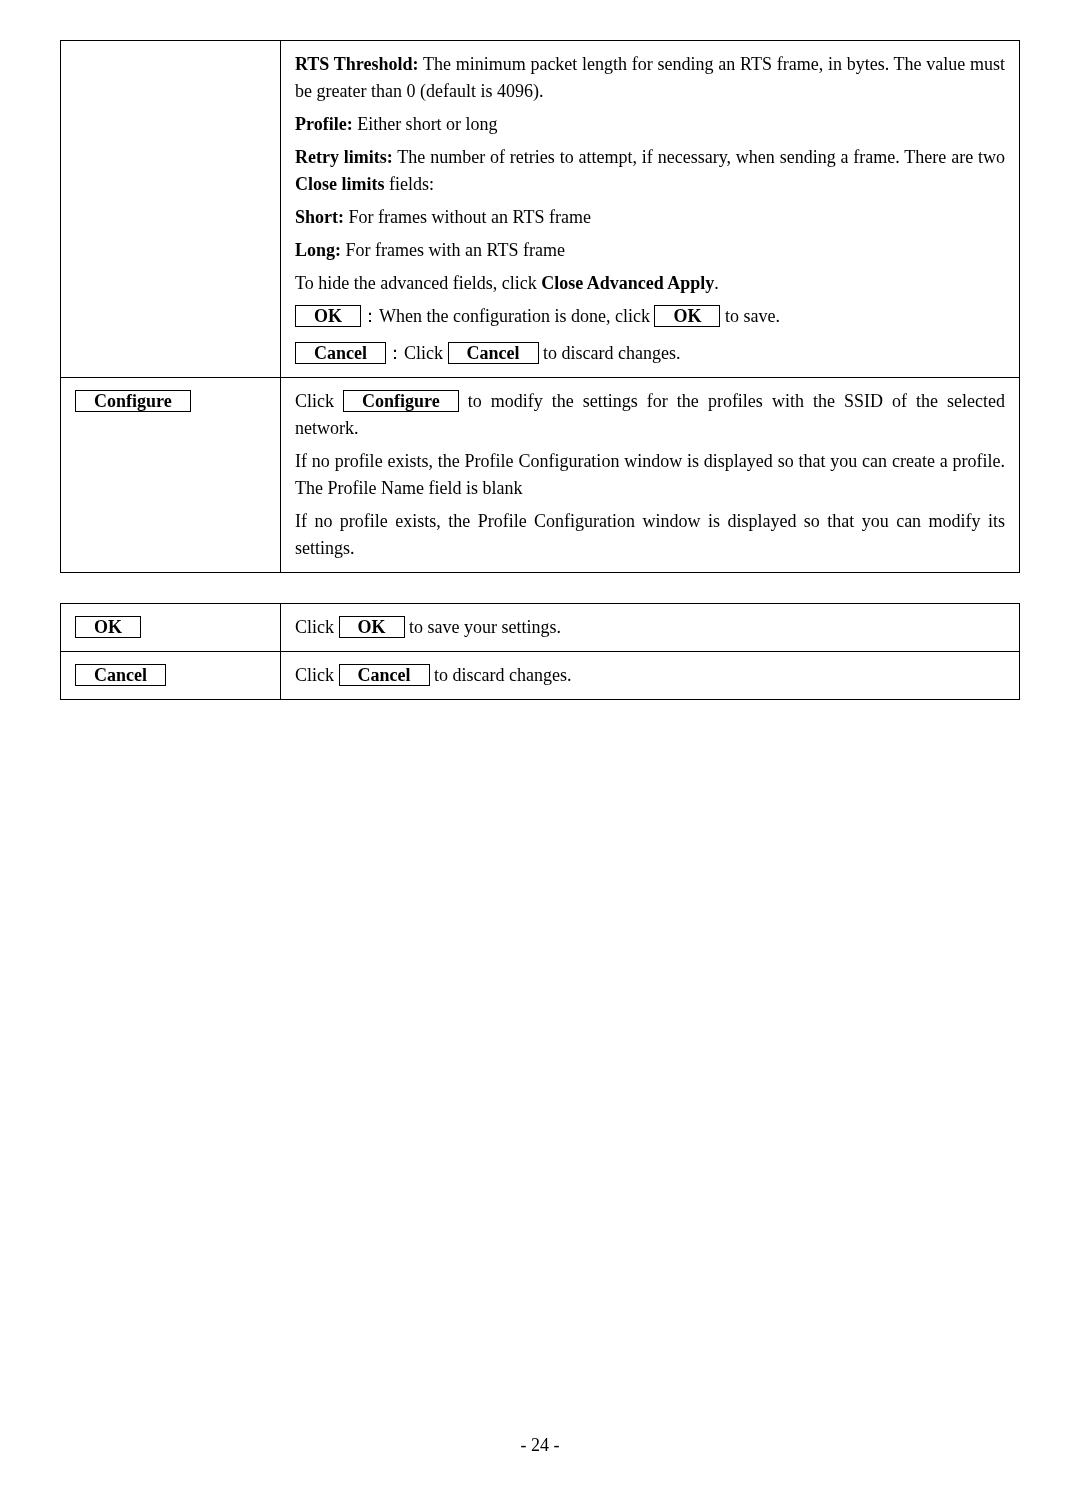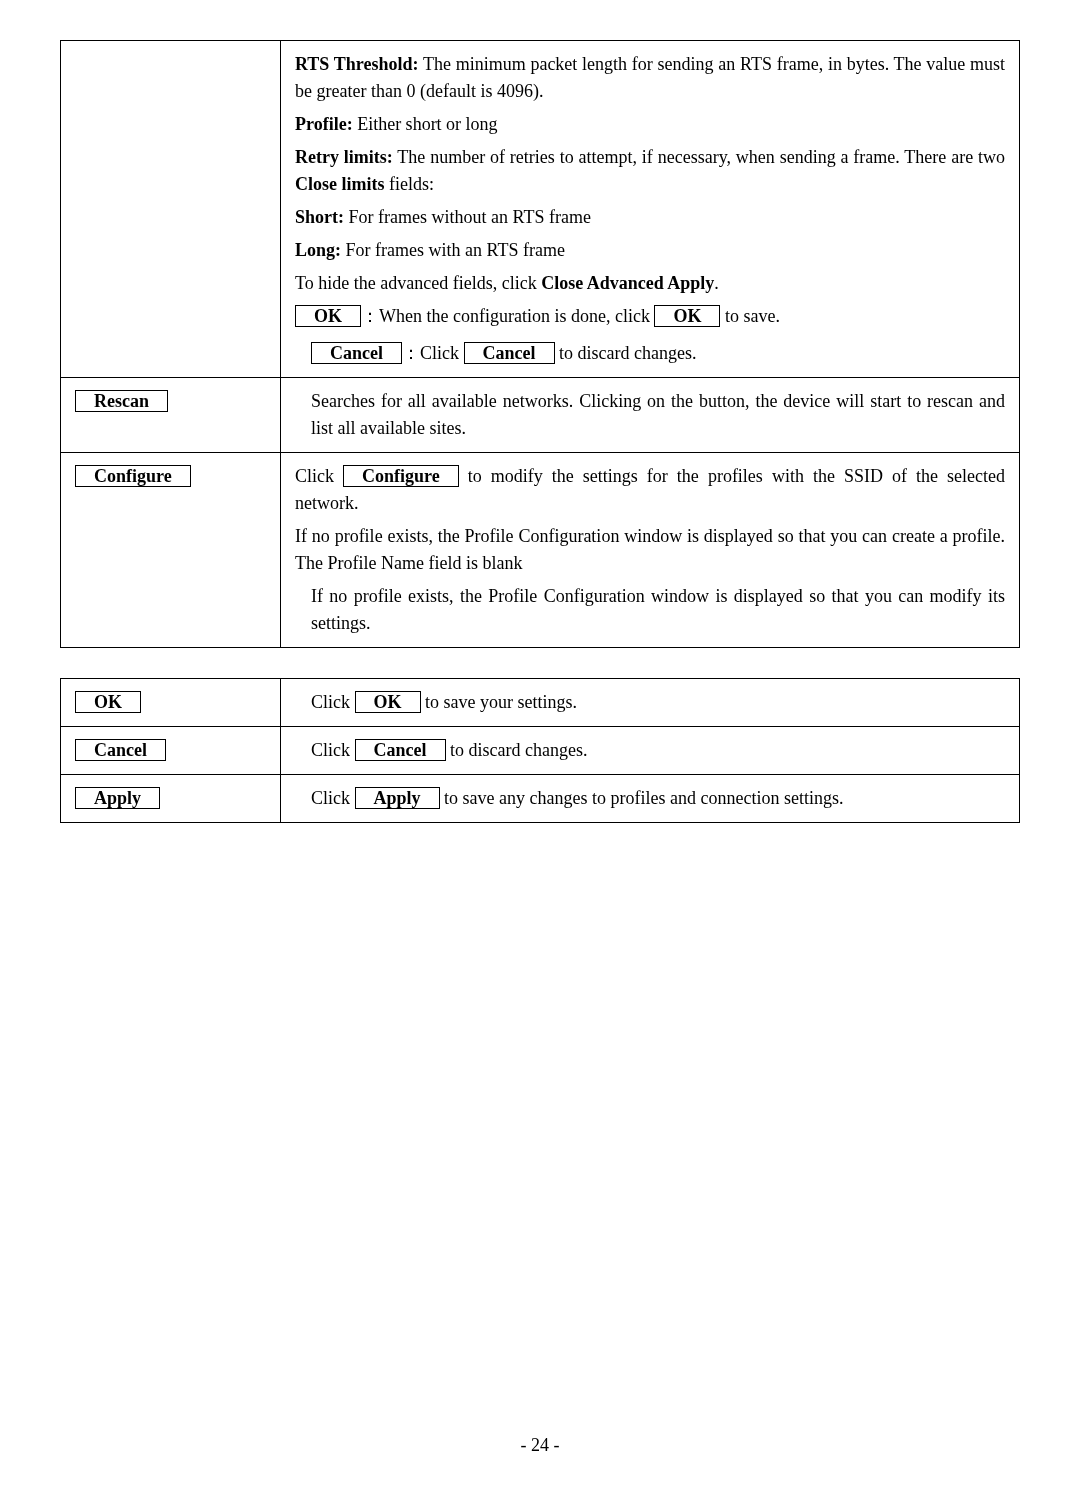--- a/index.html
+++ b/index.html
@@ -66,21 +66,20 @@
       padding: 20px 0 30px 0;
       width: 100%;
     }
 
     p {
       margin-bottom: 6px;
     }
 
     p:last-child {
       margin-bottom: 0;
-      margin-left: 16px;
     }
   </style>
 </head>
 <body>
 
 <div class="page-container">
 
   <table>
 
     <tbody>
@@ -107,30 +106,20 @@
         </p>
         <p>
           <span class="boxed bold-inline">OK</span>：When the configuration is done, click <span class="boxed bold-inline">OK</span> to save.
         </p>
         <p style="margin-top:10px;">
           <span class="boxed bold-inline">Cancel</span>：Click <span class="boxed bold-inline">Cancel</span> to discard changes.
         </p>
       </td>
     </tr>
 
-    <tr>
-      <td class="left-col">
-        <span class="boxed">Rescan</span>
-      </td>
-      <td class="right-col">
-        <p>
-          Searches for all available networks. Clicking on the button, the device will start to rescan and list all available sites.
-        </p>
-      </td>
-    </tr>
 
     <tr>
       <td class="left-col">
         <span class="boxed">Configure</span>
       </td>
       <td class="right-col">
         <p>
           Click <span class="boxed bold-inline">Configure</span> to modify the settings for the profiles with the SSID of the selected network.
         </p>
         <p>
@@ -162,30 +151,20 @@
       <td class="left-col">
         <span class="boxed">Cancel</span>
       </td>
       <td class="right-col">
         <p>
           Click <span class="boxed bold-inline">Cancel</span> to discard changes.
         </p>
       </td>
     </tr>
 
-    <tr>
-      <td class="left-col">
-        <span class="boxed">Apply</span>
-      </td>
-      <td class="right-col">
-        <p>
-          Click <span class="boxed bold-inline">Apply</span> to save any changes to profiles and connection settings.
-        </p>
-      </td>
-    </tr>
   </tbody>
     </table>
 
 </div>
 
 <div class="page-footer">
   <span>- 24 -</span>
 </div>
 
 </body></html>

